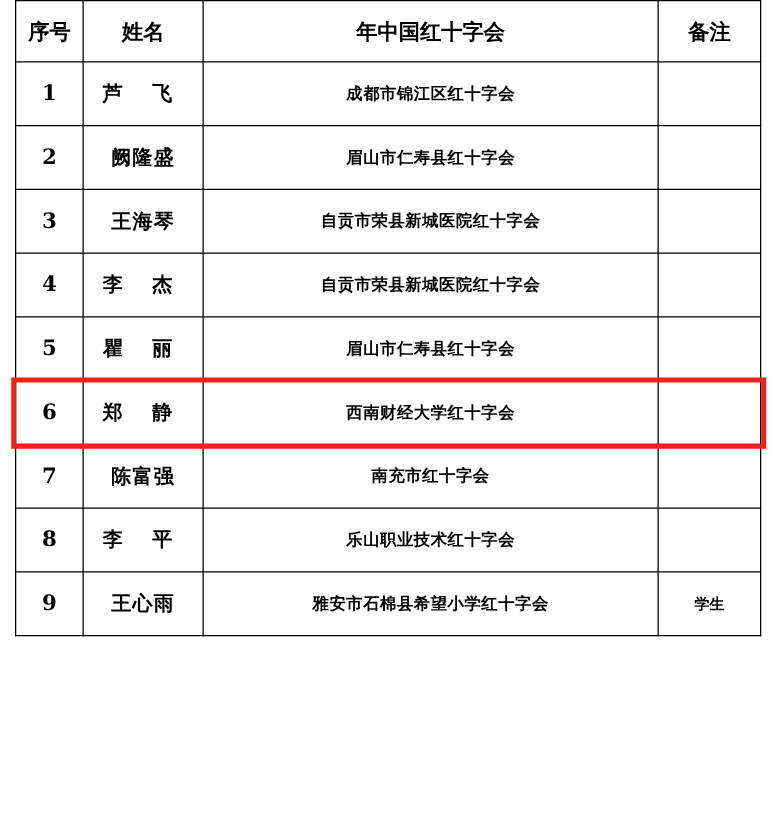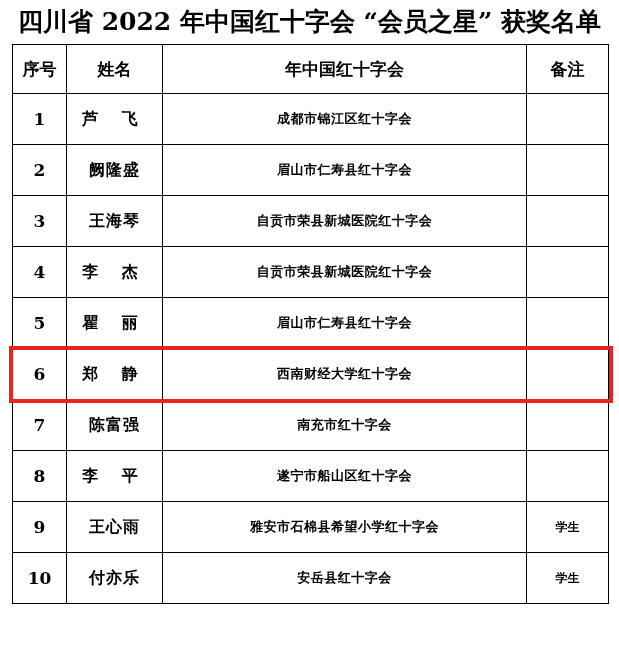--- a/index.html
+++ b/index.html
@@ -73,21 +73,20 @@
     border: 4px solid #e8241c;
     box-sizing: border-box;
     pointer-events: none;
   }
 </style>
 </head>
 <body>
 
 <div class="page">
 
-  <div class="doc-title">四川省 2022 年中国红十字会 “会员之星” 获奖名单</div>
 
   <div class="table-wrap">
     <table class="award">
       <colgroup>
         <col class="c-no">
         <col class="c-name">
         <col class="c-org">
         <col class="c-note">
       </colgroup>
       <thead>
@@ -137,33 +136,27 @@
         </tr>
         <tr>
           <td class="cell-no">7</td>
           <td class="cell-name">陈富强</td>
           <td class="cell-org">南充市红十字会</td>
           <td class="cell-note"></td>
         </tr>
         <tr>
           <td class="cell-no">8</td>
           <td class="cell-name name-spaced">李  平</td>
-          <td class="cell-org">遂宁市船山区红十字会</td>
+          <td class="cell-org">乐山职业技术红十字会</td>
           <td class="cell-note"></td>
         </tr>
         <tr>
           <td class="cell-no">9</td>
           <td class="cell-name">王心雨</td>
           <td class="cell-org">雅安市石棉县希望小学红十字会</td>
-          <td class="cell-note">学生</td>
-        </tr>
-        <tr>
-          <td class="cell-no">10</td>
-          <td class="cell-name">付亦乐</td>
-          <td class="cell-org">安岳县红十字会</td>
           <td class="cell-note">学生</td>
         </tr>
       </tbody>
     </table>
 
     <div class="highlight-box" id="highlight-box" style="left: -3.5px; top: 301.5px; width: 604px; height: 57px; border-color: rgb(232, 36, 28);"></div>
   </div>
 
 </div>
 

